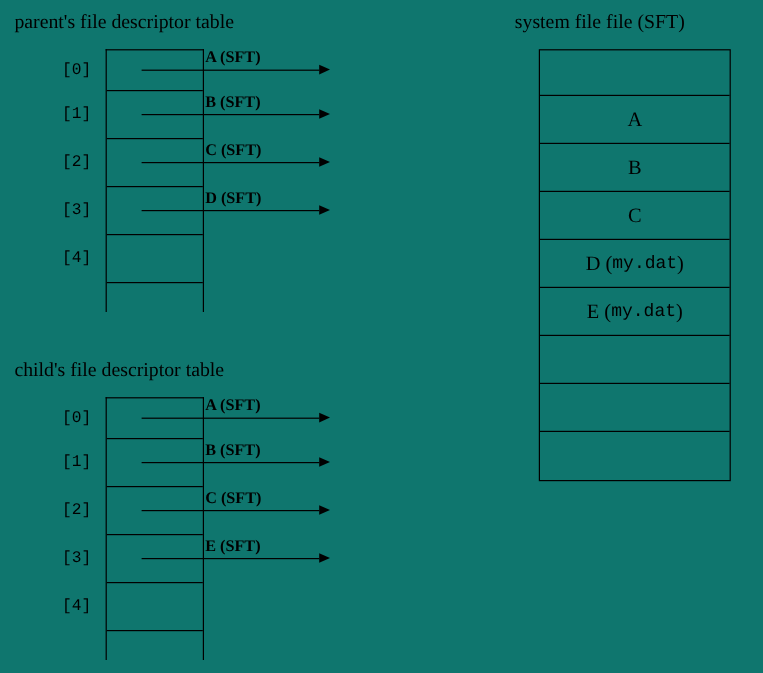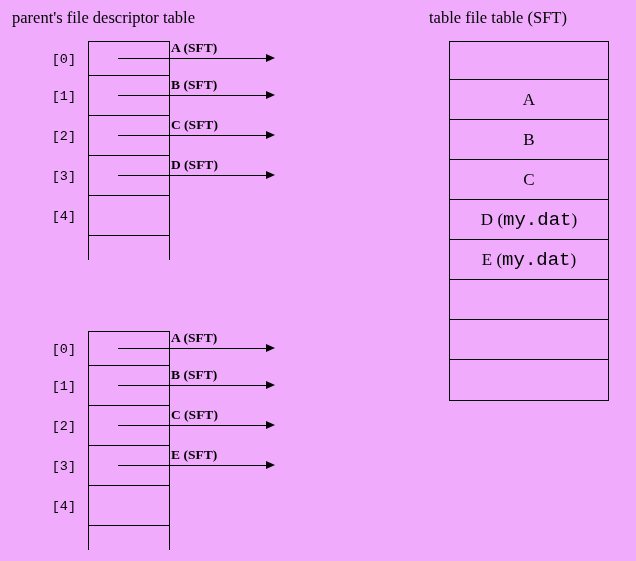--- a/index.html
+++ b/index.html
@@ -5,21 +5,21 @@
 <style>
   html, body {
     margin: 0;
     padding: 0;
     background: #ffffff;
   }
   #canvas {
     position: relative;
     width: 636px;
     height: 561px;
-    background: #f0abfc;
+    background: #0f766e;
     overflow: hidden;
     font-family: "Liberation Serif", "DejaVu Serif", serif;
     color: #000000;
   }
 
   
   .title {
     position: absolute;
     font-family: "Liberation Serif", "DejaVu Serif", serif;
     font-size: 16.5px;
@@ -122,21 +122,21 @@
   .sft-row.first { height: 38px; }
   .sft-row:last-child { border-bottom: none; }
   .sft-label {
     font-family: "Liberation Serif", "DejaVu Serif", serif;
     font-size: 17px;
     white-space: pre;
     color: #000;
   }
   .sft-file {
     font-family: "Liberation Mono", "DejaVu Sans Mono", monospace;
-    font-size: 19px;
+    font-size: 15px;
     color: #000;
   }
 </style>
 </head>
 <body>
 
 <div id="canvas">
 
   <div class="title" id="parent-title">parent's file descriptor table</div>
 
@@ -178,20 +178,21 @@
       </span>
     </div>
 
     <div class="fd-row">
       <span class="idx">[4]</span>
     </div>
 
     <div class="fd-row tail"></div>
   </div>
 
+  <div class="title" id="child-title">child's file descriptor table</div>
 
   <div class="fd-table" id="child-table" style="left:88px; top:331px;">
 
     <div class="fd-row first">
       <span class="idx">[0]</span>
       <span class="ptr">
         <span class="shaft"></span>
         <span class="head"></span>
         <span class="ptr-label">A (SFT)</span>
       </span>
@@ -224,21 +225,21 @@
       </span>
     </div>
 
     <div class="fd-row">
       <span class="idx">[4]</span>
     </div>
 
     <div class="fd-row tail"></div>
   </div>
 
-  <div class="title" id="sft-title">table file table (SFT)</div>
+  <div class="title" id="sft-title">system file file (SFT)</div>
 
   <div id="sft-table">
     <div class="sft-row first">
       <span class="sft-label"></span>
     </div>
     <div class="sft-row">
       <span class="sft-label">A</span>
     </div>
     <div class="sft-row">
       <span class="sft-label">B</span>

